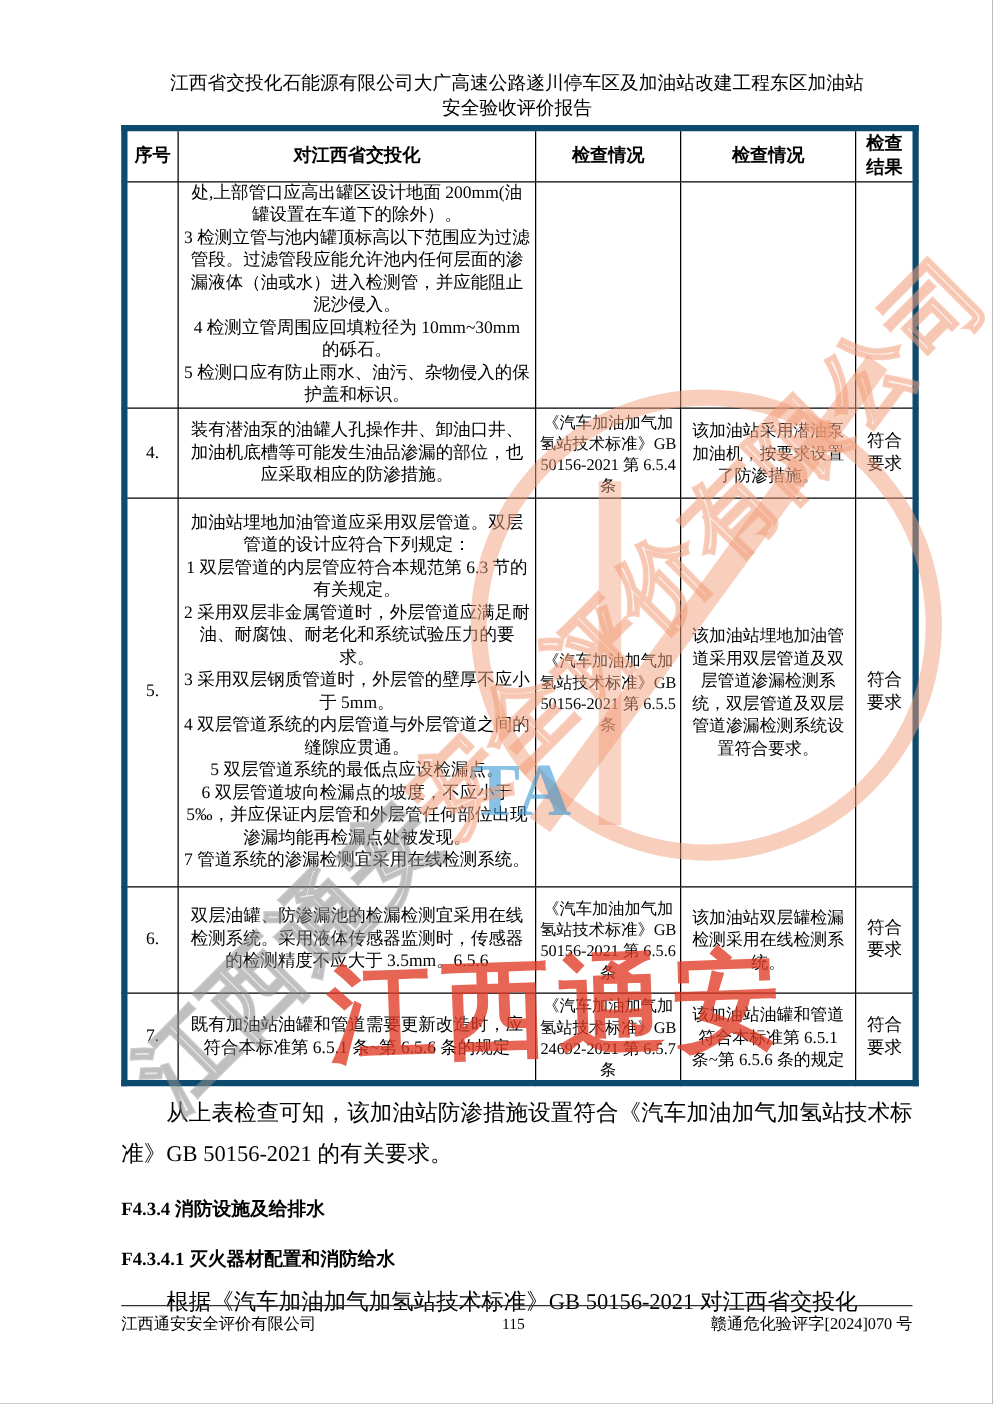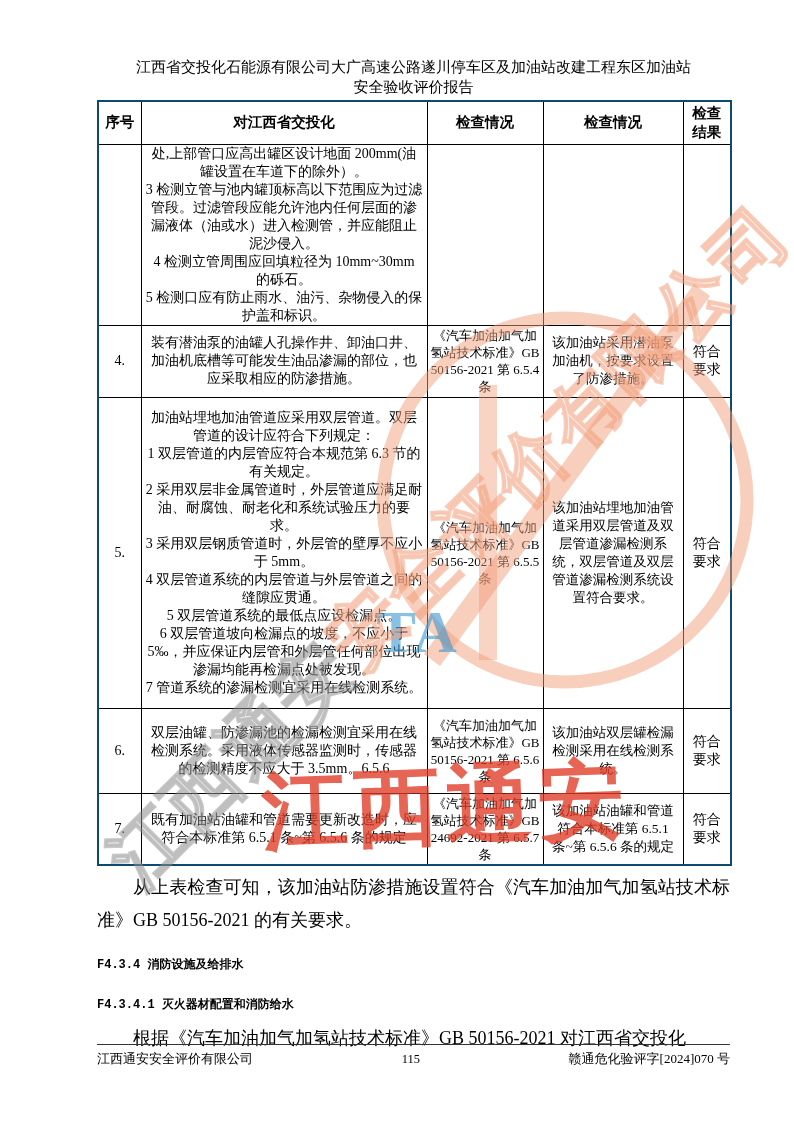--- a/index.html
+++ b/index.html
@@ -7,43 +7,43 @@
     position:relative; width:794px; height:1123px; margin:0 auto;
     background:#ffffff; overflow:hidden;
     font-family:"Liberation Serif","DejaVu Serif",serif; color:#000;
   }
   .content { position:absolute; left:97px; top:2px; width:633px; }
   .doc-header { margin-top:55px; text-align:center; font-size:15px; line-height:20px; }
   .doc-header div { margin:0; }
 
   table.check-table {
     border-collapse:collapse; table-layout:fixed; width:633px; margin-top:3px;
-    border:2px solid #0c4a6e;
+    border:5px solid #0c4a6e;
   }
   .check-table th, .check-table td {
     border:1px solid #000; text-align:center; vertical-align:middle;
     font-size:14px; line-height:18px; padding:0 4px; overflow:hidden;
   }
   .check-table th { font-weight:bold; font-size:14.5px; line-height:19px; }
   .col-no    { width:43px; }
   .col-item  { width:286px; }
   .col-basis { width:116px; }
   .col-state { width:140px; }
   .col-result{ width:48px; }
   td.cell-content { white-space:pre-line; }
   td.cell-basis { font-size:13px; line-height:17px; padding:0 2px; }
   td.cell-state { font-size:13.5px; line-height:18px; padding:0 6px; }
   td.cell-result, th.col-result { padding:0 8px; }
 
   .para { font-size:18px; line-height:33px; text-align:justify; }
   .indent { text-indent:2em; }
   .summary { margin-top:5px; }
   .sec-heading {
-    font-family:Liberation Mono, monospace;
-    font-weight:bold; font-size:12px; line-height:20px;
+    font-family:Liberation Serif, serif;
+    font-weight:bold; font-size:15px; line-height:20px;
   }
   .h-1 { margin-top:16px; }
   .h-2 { margin-top:20px; }
   .intro { margin-top:11px; line-height:24px; }
 
   .page-footer {
     position:absolute; left:97px; top:1044px; width:633px;
     border-top:1.5px solid #333; padding-top:5px;
     display:flex; justify-content:space-between; align-items:baseline;
     font-size:13px;

